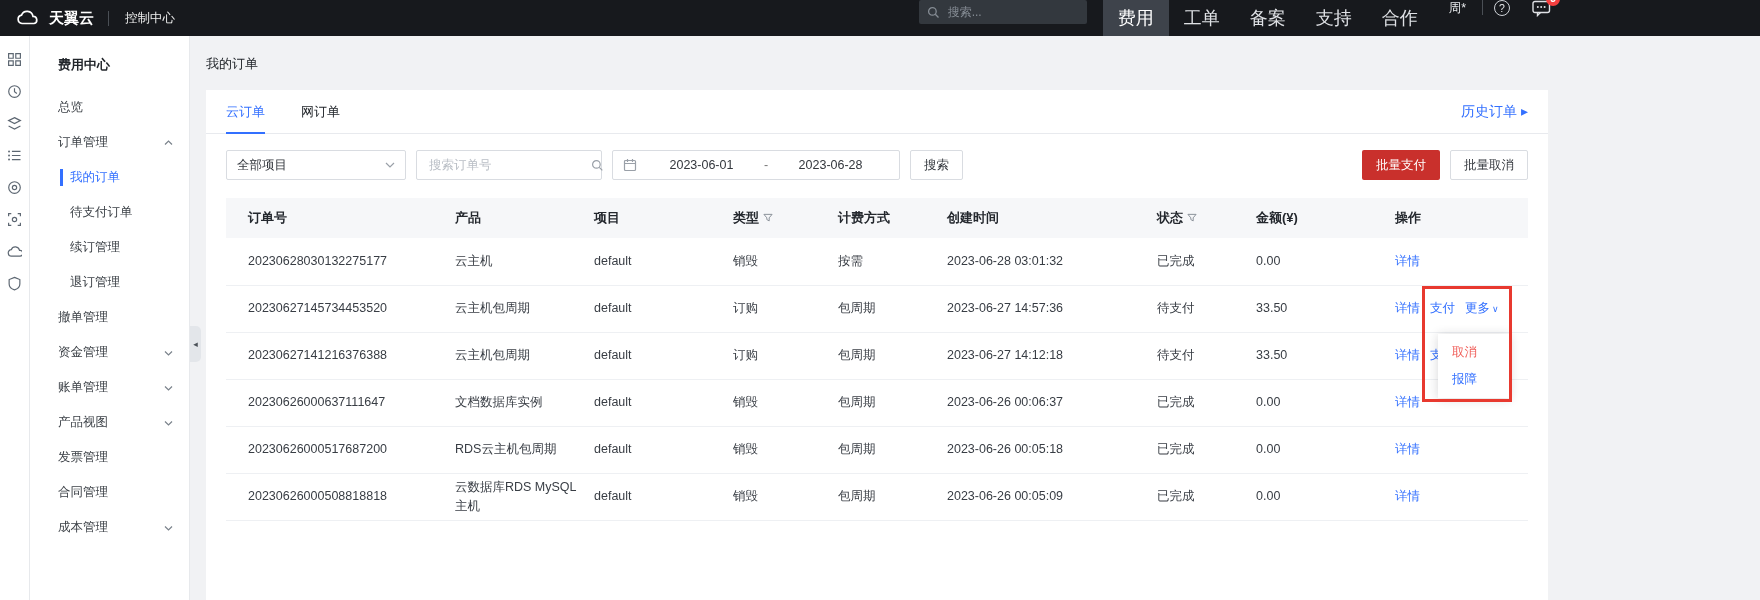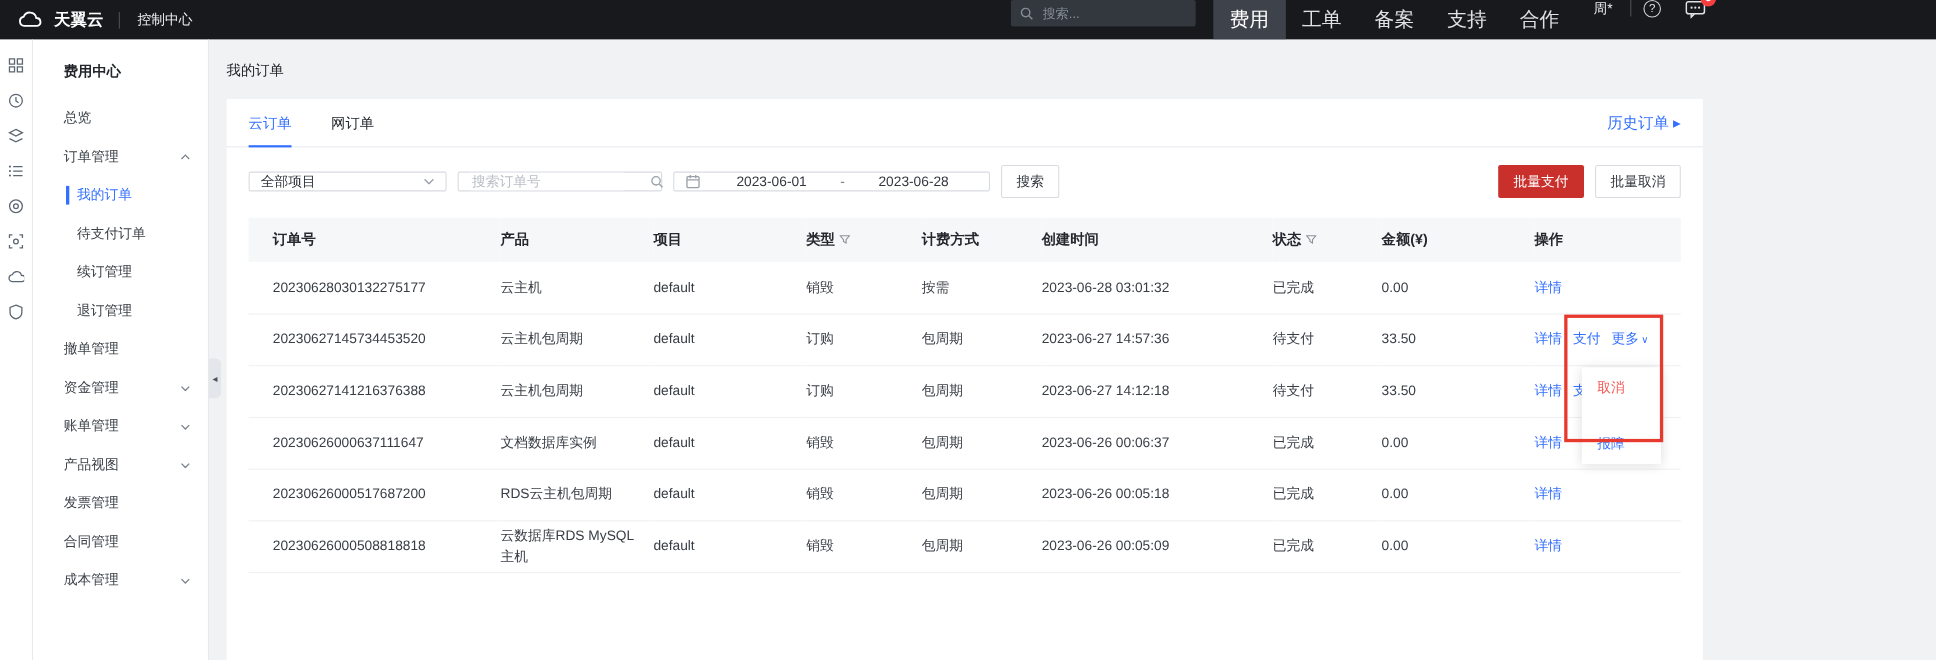--- a/index.html
+++ b/index.html
@@ -38,21 +38,21 @@
   .collapse-handle { position:absolute; left:190px; top:290px; width:11px; height:36px; background:#e3e6ea; border-radius:0 5px 5px 0; display:flex; align-items:center; justify-content:center; color:#4b5158; font-size:9px; cursor:pointer; z-index:5; }
   
   .content { flex:1; position:relative; background:#f1f2f4; }
   .breadcrumb { height:54px; padding:19px 0 0 16px; font-size:13px; color:#22262b; }
   .card { margin-left:16px; width:1342px; height:calc(100% - 54px); background:#fff; }
   .tabsbar { display:flex; align-items:center; height:44px; border-bottom:1px solid #e8eaee; padding:0 20px; }
   .tab { font-size:13px; color:#22262b; margin-right:36px; height:44px; line-height:43px; cursor:pointer; }
   .tab.active { color:#3370ff; border-bottom:2px solid #3370ff; }
   .history { margin-left:auto; color:#3370ff; font-size:14px; cursor:pointer; }
   .filters { display:flex; align-items:center; padding:16px 20px 12px; gap:10px; }
-  .fld { height:18px; border:1px solid #d9dce1; border-radius:2px; display:flex; align-items:center; font-size:12.5px; color:#33373d; background:#fff; }
+  .fld { height:30px; border:1px solid #d9dce1; border-radius:2px; display:flex; align-items:center; font-size:12.5px; color:#33373d; background:#fff; }
   .f-select { width:180px; padding:0 10px; justify-content:space-between; cursor:pointer; }
   .f-search { width:186px; padding:0 10px; justify-content:space-between;gap:24px; }
   .f-search input { border:0; outline:0; font-size:12.5px; width:140px; color:#333; }
   .f-search input::placeholder { color:#b9bec5; }
   .f-date { width:288px; padding:0 10px; cursor:pointer; }
   .f-date .dt { flex:1; text-align:center; }
   .f-date .dsep { color:#777; padding:0 4px; }
   .btn-plain { height:30px; padding:0 13px; border:1px solid #d9dce1; background:#fff; border-radius:2px; font-size:12.5px; color:#33373d; cursor:pointer; font-family:inherit; }
   .spacer { flex:1; }
   .btn-red { height:30px; padding:0 14px; border:0; background:#c9302c; color:#fff; border-radius:2px; font-size:12.5px; cursor:pointer; font-family:inherit; }
@@ -63,21 +63,21 @@
   td { height:47px; font-size:12.5px; color:#383d44; border-bottom:1px solid #eef0f3; padding:4px 10px 4px 0; line-height:1.5; }
   .c1 { padding-left:22px; }
   .funnel { margin-left:4px; vertical-align:-1px; cursor:pointer; }
   .lnk { color:#3370ff; cursor:pointer; text-decoration:none; margin-right:10px; white-space:nowrap; }
   .more-chev { font-size:9px; margin-left:2px; color:#3370ff; }
   .c-actions { white-space:nowrap; }
   
   .more-menu { position:absolute; left:1248px; top:298px; width:72px; background:#fff; box-shadow:0 1px 10px rgba(31,35,41,.18); z-index:20; padding:5px 0; }
   .more-menu .mi { height:27px; line-height:27px; padding-left:14px; font-size:12.5px; cursor:pointer; }
   .mi-cancel { color:#f05b56; }
-  .mi-report { color:#3370ff;margin-top:24px; }
+  .mi-report { color:#3370ff; }
   .annotate { position:absolute; left:1232px; top:250px; width:90px; height:116px; border:3px solid #e8392f; z-index:30; pointer-events:none; }
 </style>
 </head>
 <body>
 
 <header class="topbar">
   <div class="logo">
     <span style="display:flex;">
       <svg width="26" height="16" viewBox="0 0 26 16">
           <path d="M6 13.5a4.2 4.2 0 0 1-.5-8.3A6 6 0 0 1 17 6.4a3.6 3.6 0 0 1 1 7.1z" fill="none" stroke="#fff" stroke-width="1.7"></path>

